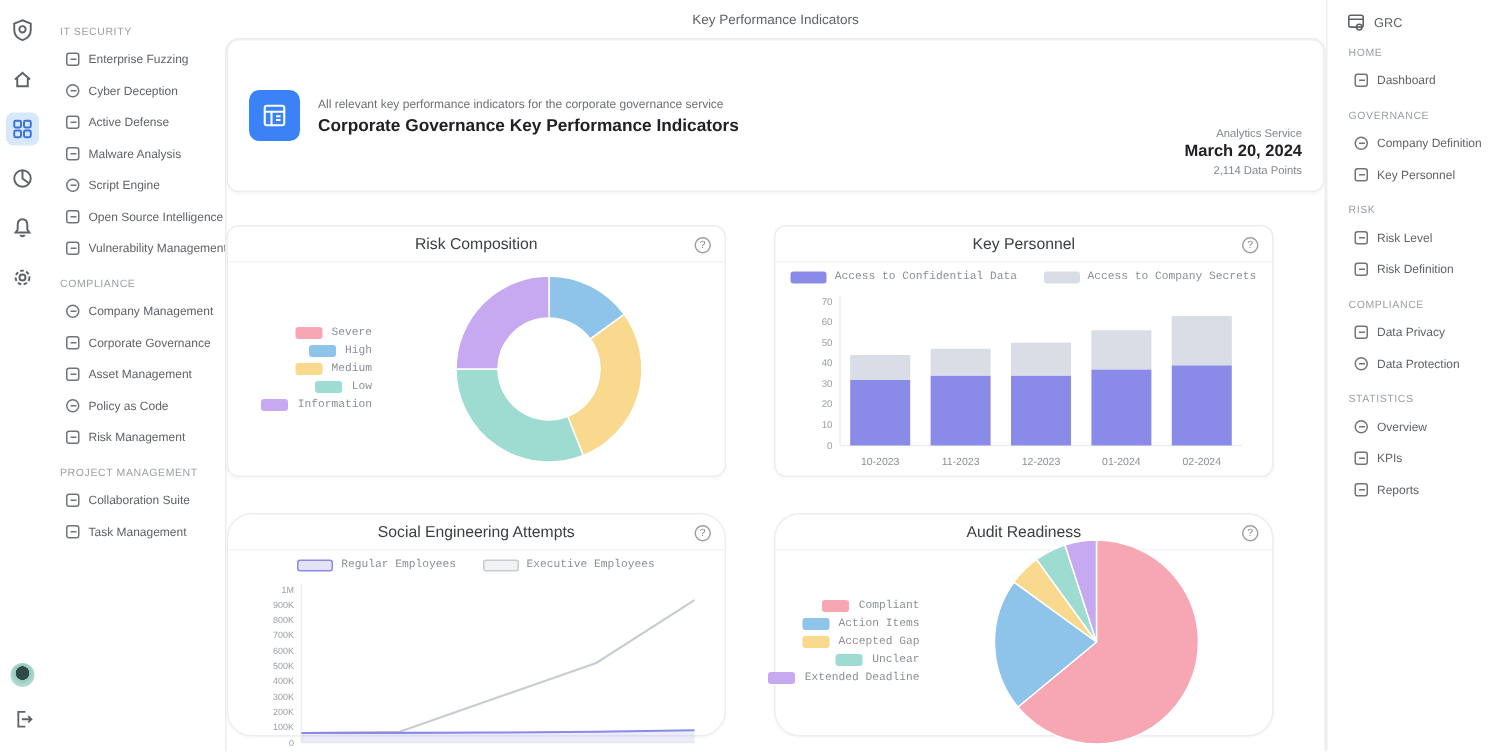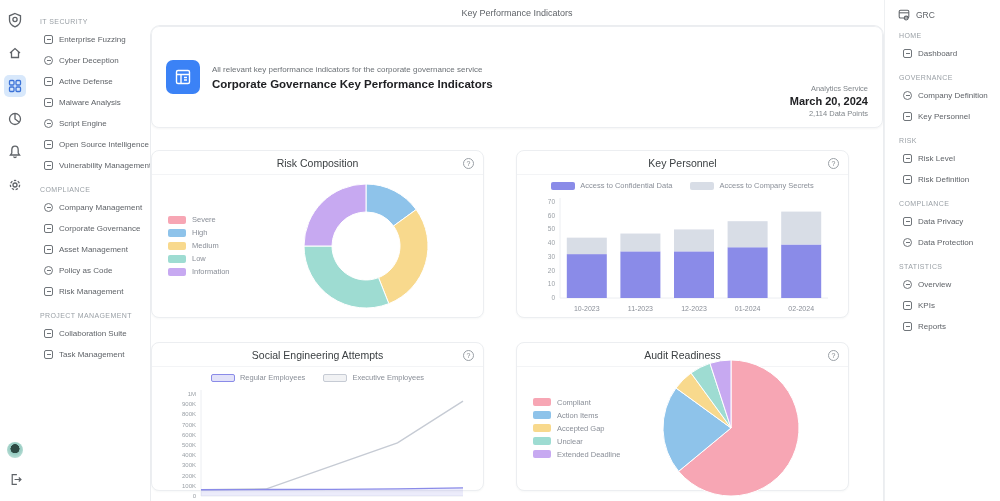--- a/index.html
+++ b/index.html
@@ -52,31 +52,31 @@
   .hc-service { font-size:7.5px; color:#80868b;margin-top:48px; }
   .hc-date { font-size:11px; font-weight:bold; color:#202124; margin:2px 0; }
   .hc-points { font-size:7.5px; color:#80868b; }
 
   
   .charts-grid { display:grid; grid-template-columns:333px 333px; column-gap:32px; row-gap:24px;
     margin-top:22px; }
   .chart-card { border:1px solid #eceef1; border-radius:8px; background:#fff; position:relative;
     box-shadow:0 1px 2px rgba(60,64,67,.04); }
   .chart-card.row1 { height:168px; }
-  .chart-card.row2 { height:149px; }
+  .chart-card.row2 { height:149px;border-radius:17px; }
   .cc-titlebar { height:24px; display:flex; align-items:center; justify-content:center;
     border-bottom:1px solid #f3f4f6; font-size:10.5px; color:#3c4043; }
   .help-icon { position:absolute; right:9px; top:7px; width:11px; height:11px; border-radius:50%;
     border:1px solid #9aa0a6; color:#80868b; font-size:7px; line-height:9px; text-align:center;
     cursor:pointer; }
   .cc-body { display:flex; align-items:center; height:calc(100% - 25px); }
   .v-legend { width:96px; padding-left:16px; flex:0 0 auto; }
-  .v-legend .lg-row { display:flex; align-items:center; gap:6px; margin:4px 0; }
+  .v-legend .lg-row { display:flex; align-items:center; gap:6px; margin:4px 0;justify-content:flex-end; }
   .lg-swatch { width:18px; height:8px; border-radius:2px; flex:0 0 auto; }
-  .lg-label { font-size:7.5px; color:#8a8f98; white-space:nowrap; }
+  .lg-label { font-size:7.5px; color:#8a8f98; white-space:nowrap;font-family:Liberation Mono, monospace; }
   .cc-chart { flex:1; display:flex; align-items:center; justify-content:center; }
   .cc-col { display:flex; flex-direction:column; align-items:center; height:calc(100% - 25px); }
   .h-legend { display:flex; gap:18px; justify-content:center; margin:6px 0 0; }
   .h-legend .lg-row { display:flex; align-items:center; gap:5px; }
   .h-legend .lg-swatch { width:24px; height:8px; }
   svg text { font-family:"Liberation Sans","DejaVu Sans",sans-serif; }
 
   
   .right-sidebar { position:absolute; left:884px; top:0; width:116px; height:501px;
     border-left:1px solid #eef0f2; padding:6px 2px 0 12px; background:#fff; }

